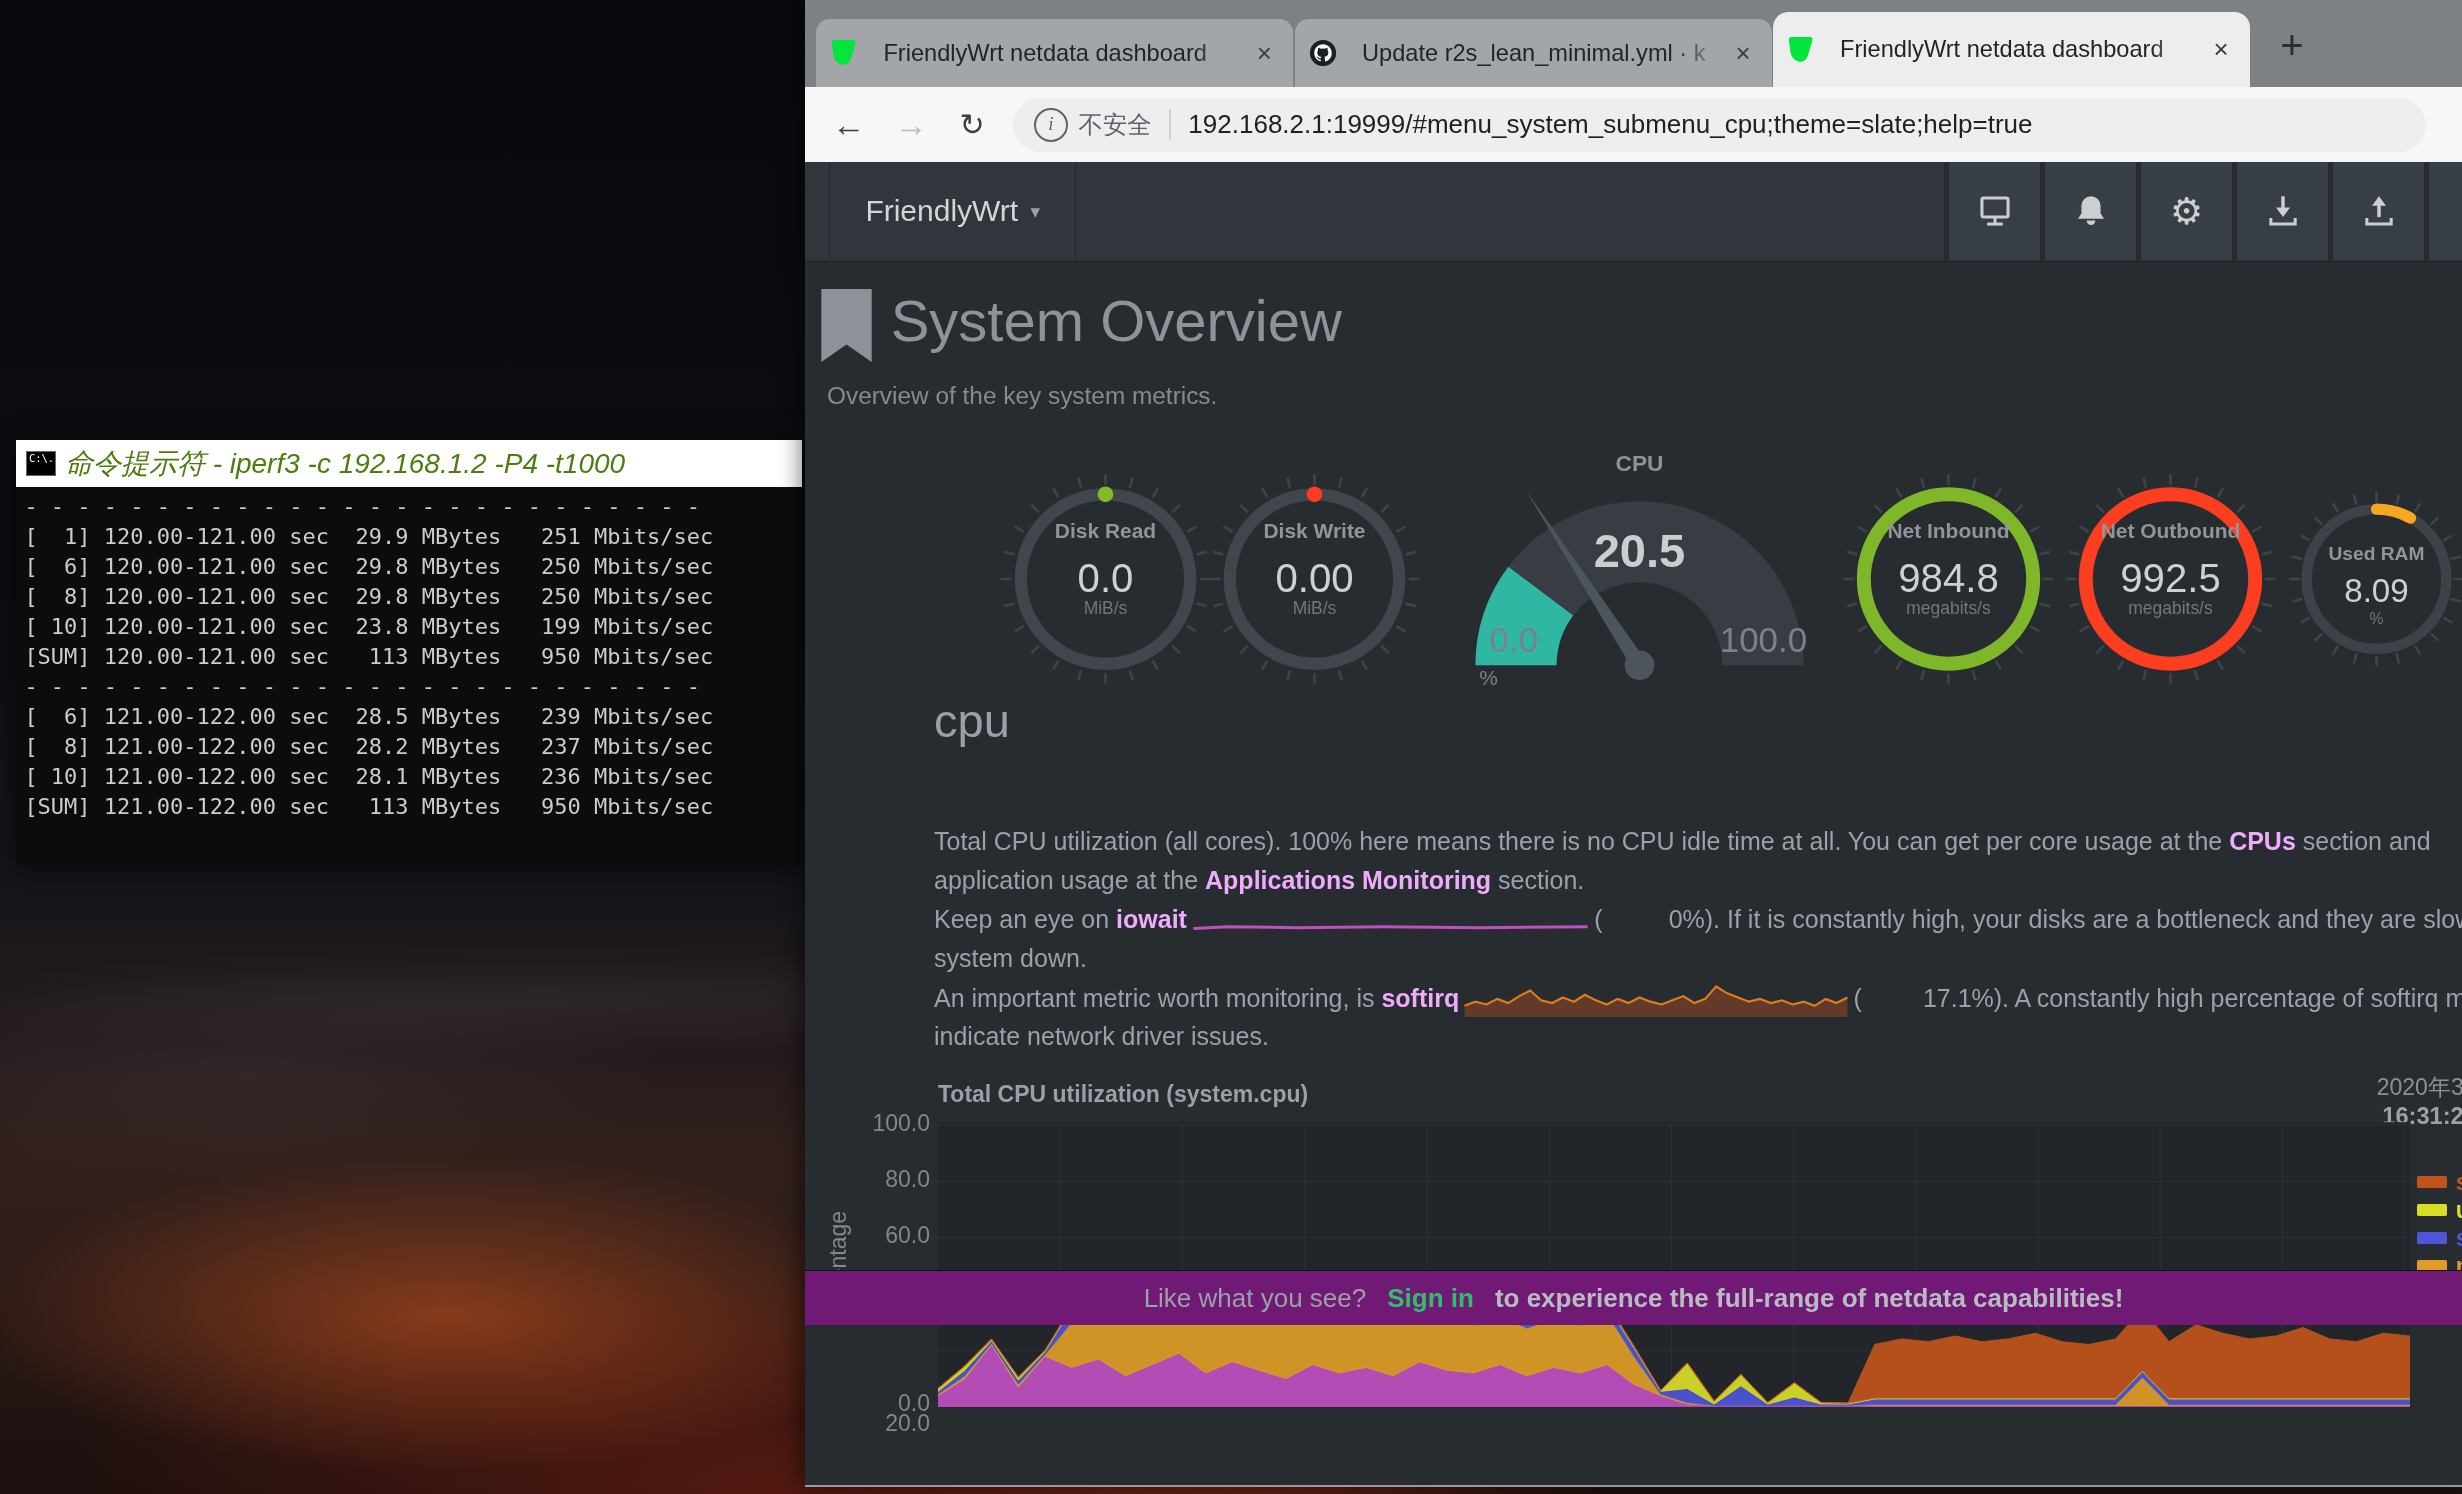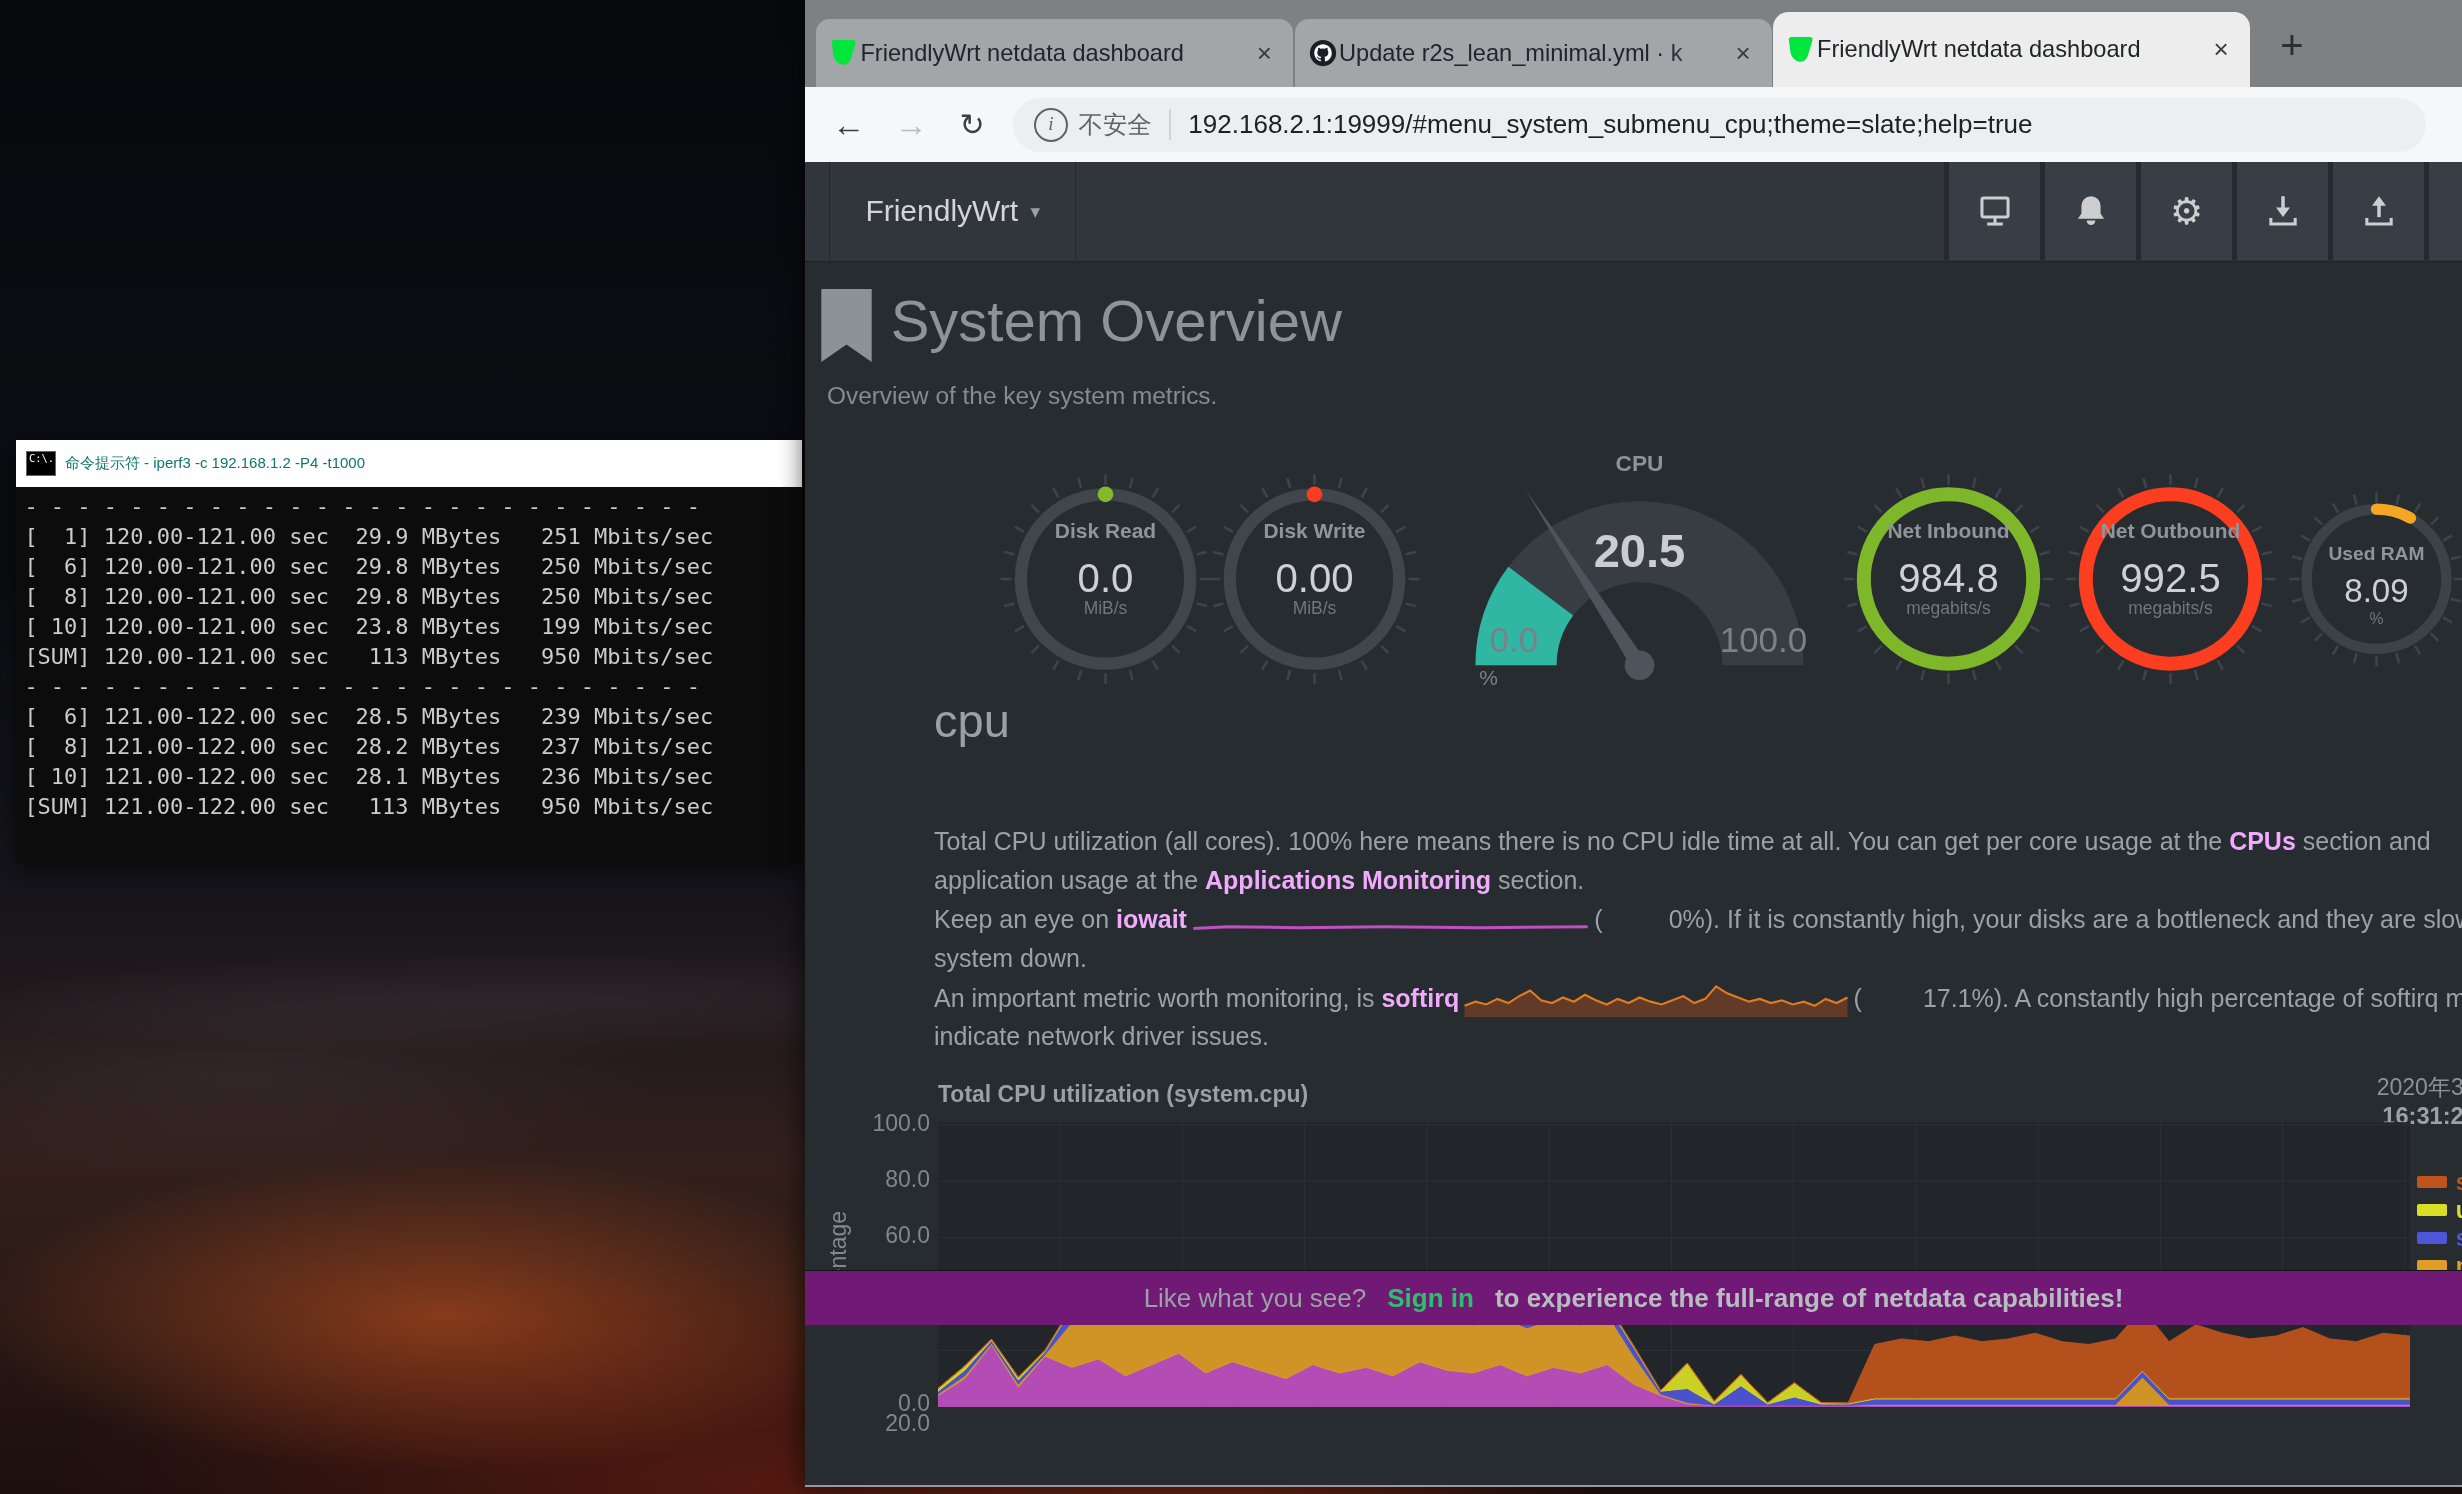--- a/index.html
+++ b/index.html
@@ -12,29 +12,29 @@
       radial-gradient(1048px 332px at 32% 100%, rgba(130,34,18,.55), transparent 70%),
       radial-gradient(873px 79px at 22% 67%, rgba(150,150,160,.10), transparent 70%),
       radial-gradient(699px 175px at 10% 72%, rgba(110,100,105,.15), transparent 60%),
       linear-gradient(180deg,#08090d 0%,#0d0e13 40%,#15151b 58%,#241a1c 70%,#33201c 78%,#1c0f0e 100%);
   }
   .abs{position:absolute;}
   
   #terminal{left:15.7px;top:440px;width:786px;height:424px;box-shadow:0 7px 26px rgba(0,0,0,.6);}
   #term-titlebar{position:absolute;left:0;top:0;width:100%;height:47px;background:#ffffff;display:flex;align-items:center;padding-left:10.5px;box-sizing:border-box;}
   #term-icon{width:30px;height:24.4px;background:#000;color:#fff;font-family:"DejaVu Sans Mono",monospace;font-size:10.5px;line-height:11.4px;padding:0.9px 1.7px;box-sizing:border-box;margin-right:8.7px;border:0.9px solid #666;}
-  #term-title{font-size:15px;color:#0f766e;white-space:nowrap;overflow:hidden;}
+  #term-title{font-size:28px;color:#4d7c0f;white-space:nowrap;overflow:hidden;font-style:italic;}
   #term-body{position:absolute;left:0;top:47px;width:100%;height:377px;background:#0c0c0c;box-sizing:border-box;padding:5.2px 0 0 8.7px;overflow:hidden;}
   .term-line{font-family:"DejaVu Sans Mono",monospace;font-size:22px;line-height:30px;color:#cccccc;white-space:pre;}
   
   #browser{left:805px;top:0;width:1657px;height:1487px;overflow:hidden;background:#272c31;box-shadow:-5.2px 0 21px rgba(0,0,0,.5);border-bottom:2.6px solid #97999c;box-sizing:border-box;}
   #tabstrip{position:absolute;left:0;top:0;width:100%;height:87px;background:#7d8184;}
   .tab{position:absolute;bottom:0;width:477px;height:68px;background:#a2a6a9;border-radius:14px 14px 0 0;display:flex;align-items:center;padding:0 14px;box-sizing:border-box;}
   .tab.active{height:75px;background:#ededee;border-radius:15.7px 15.7px 0 0;}
-  .tab-title{flex:1;font-size:23.6px;color:#212529;white-space:nowrap;overflow:hidden;margin-left:2px;-webkit-mask-image:linear-gradient(90deg,#000 85%,transparent 100%);mask-image:linear-gradient(90deg,#000 85%,transparent 100%);}
+  .tab-title{flex:1;font-size:23.6px;color:#212529;white-space:nowrap;overflow:hidden;margin-left:25px;-webkit-mask-image:linear-gradient(90deg,#000 85%,transparent 100%);mask-image:linear-gradient(90deg,#000 85%,transparent 100%);}
   .tab-close{width:30px;text-align:center;font-size:26px;color:#3a3e41;cursor:default;}
   .favicon{width:28px;height:28px;flex:0 0 28px;}
   #newtab{position:absolute;left:1466px;top:26px;width:42px;height:42px;border-radius:21px;text-align:center;line-height:38px;font-size:40px;color:#2b2f32;}
   #toolbar{position:absolute;left:0;top:87px;width:100%;height:75px;background:#f6f7f8;}
   .navico{position:absolute;top:0;height:75px;display:flex;align-items:center;justify-content:center;width:52px;font-size:33px;color:#3c4043;}
   #omnibox{position:absolute;left:208px;top:10.5px;width:1413px;height:54px;background:#eceef0;border-radius:27px;display:flex;align-items:center;padding:0 21px;box-sizing:border-box;}
   #security-chip{display:flex;align-items:center;color:#5f6368;font-size:24.4px;}
   #info-icon{width:30px;height:30px;border:2.2px solid #5f6368;border-radius:50%;text-align:center;line-height:28px;font-size:19px;margin-right:10.5px;font-family:"Liberation Serif",serif;font-style:italic;}
   #chip-sep{width:1.7px;height:31px;background:#d0d3d6;margin:0 17.5px;}
   #url-text{font-size:26px;color:#202124;white-space:nowrap;overflow:hidden;}

